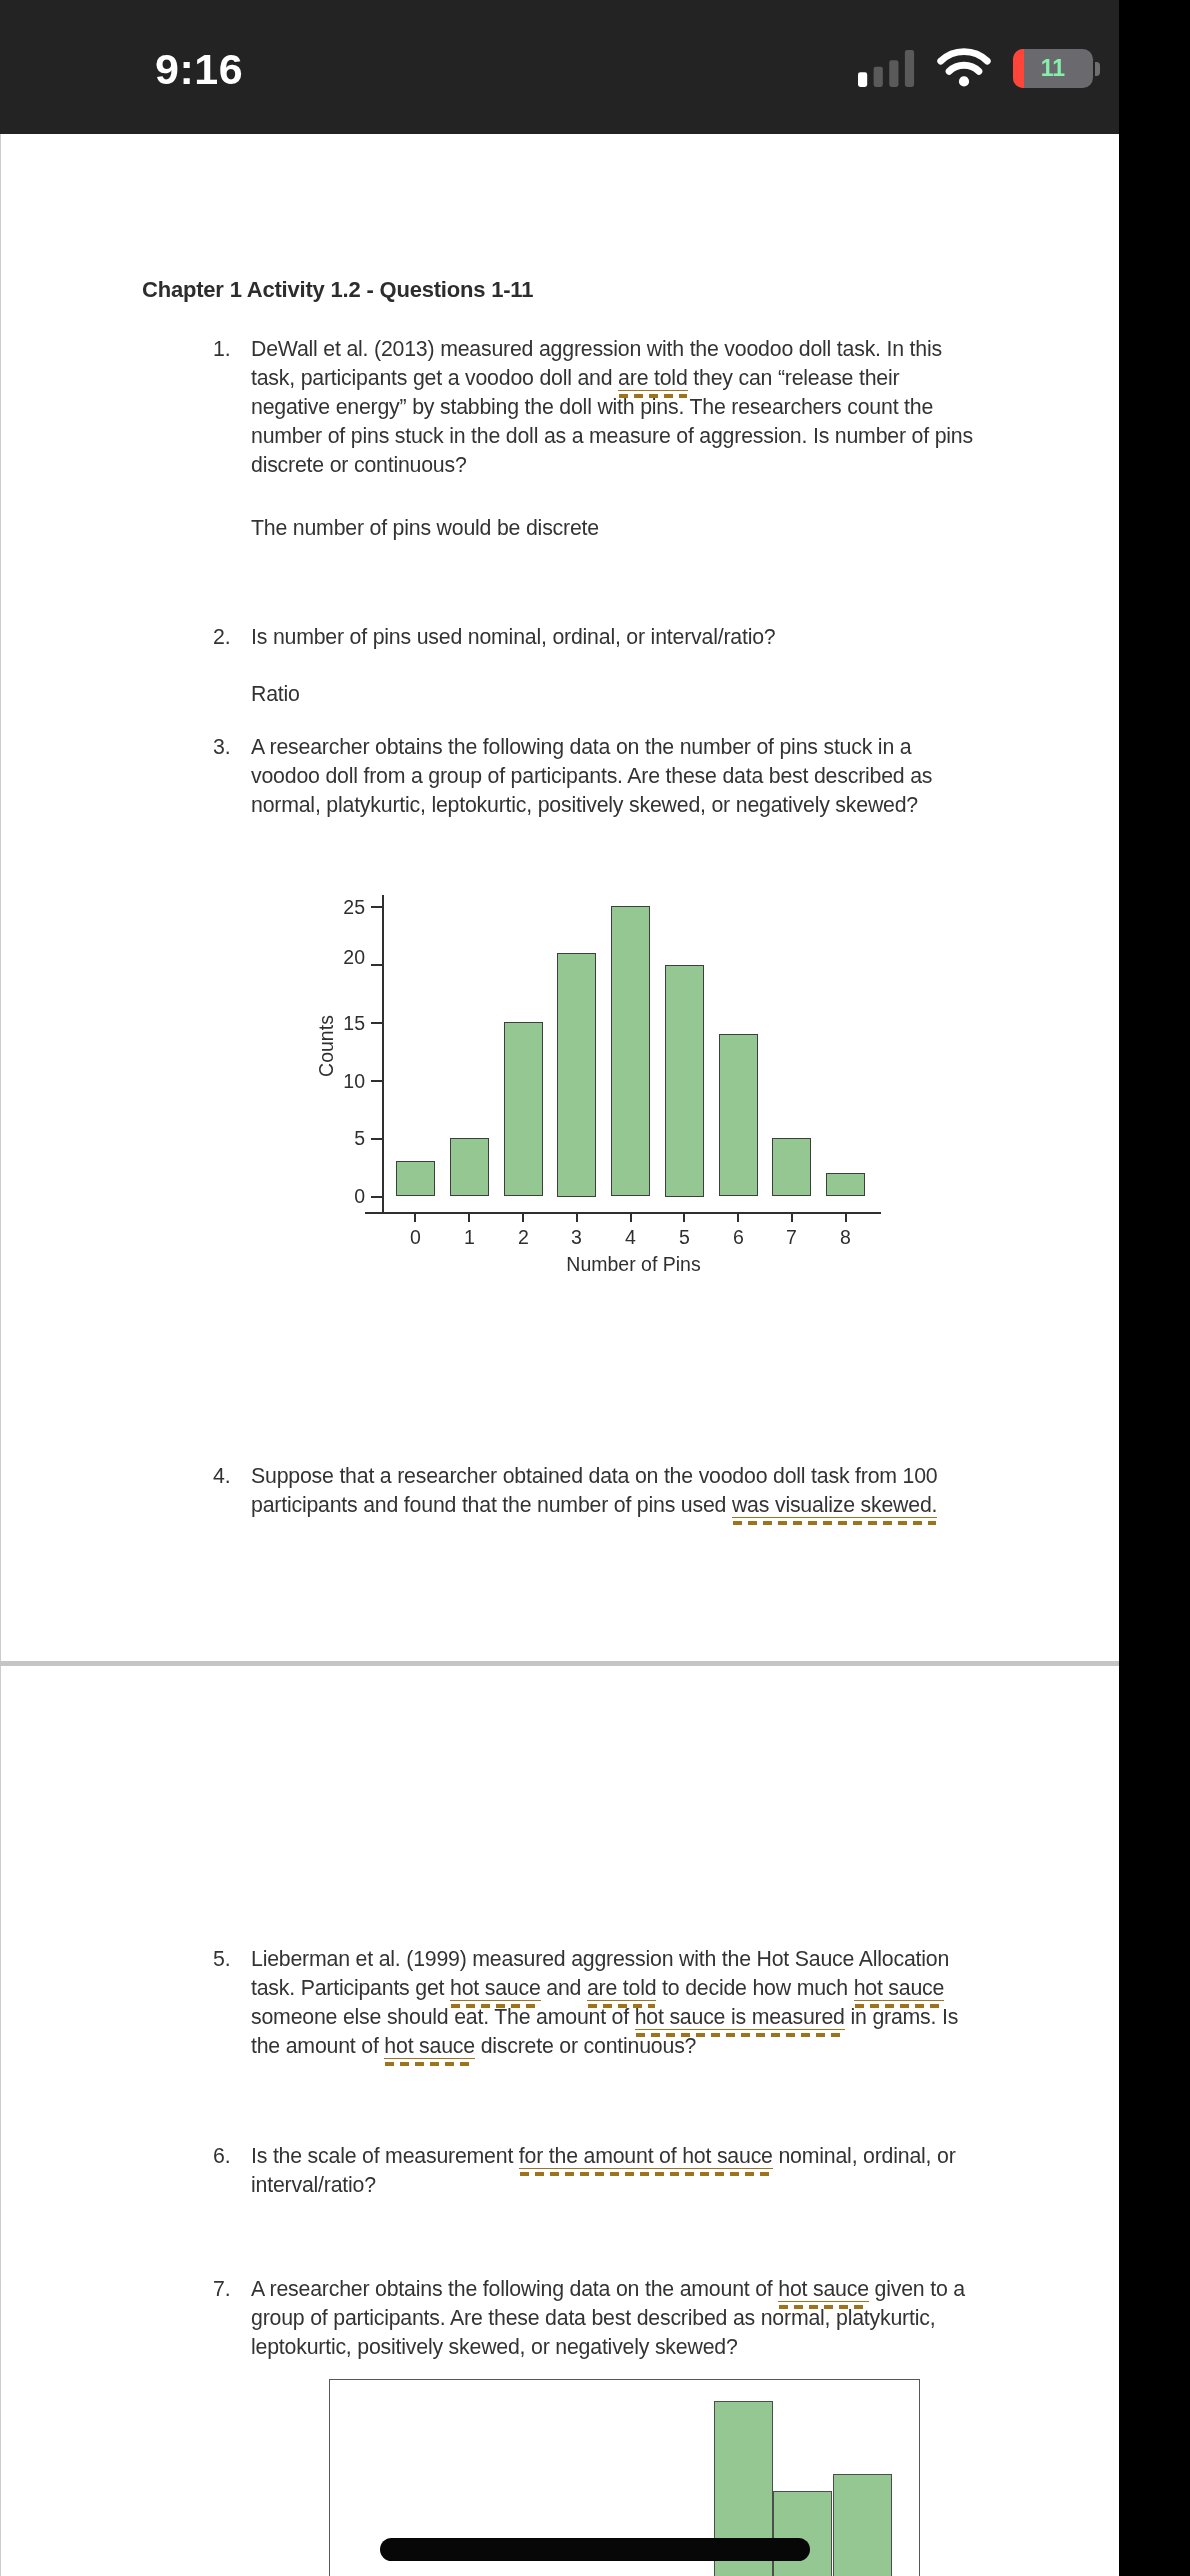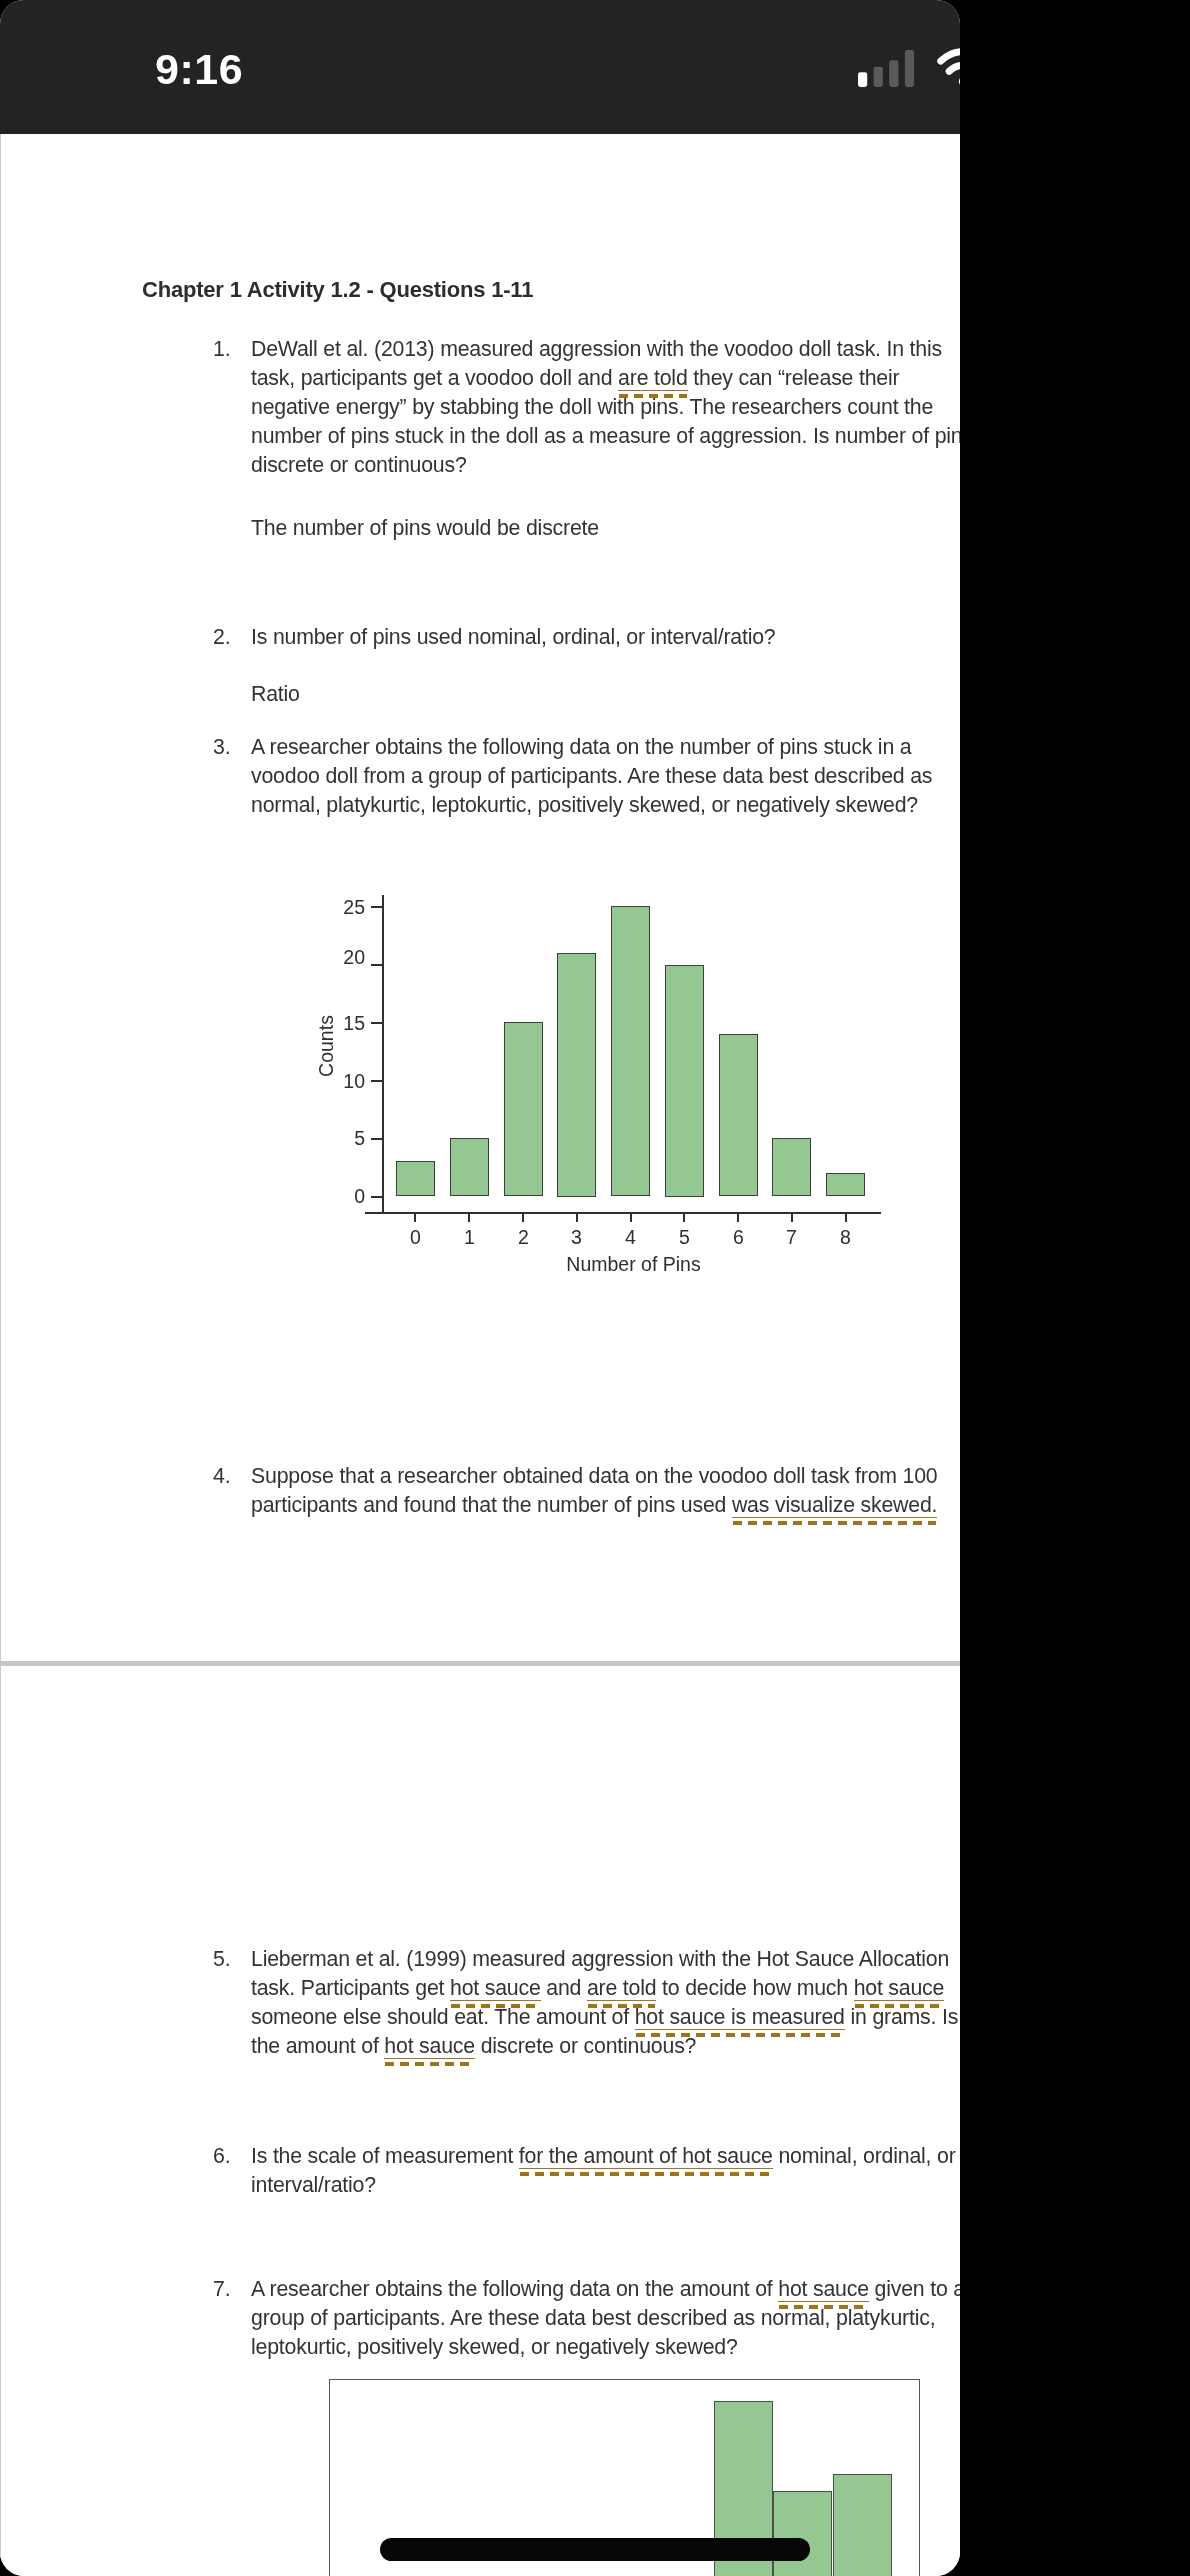--- a/index.html
+++ b/index.html
@@ -1,18 +1,18 @@
 <!DOCTYPE html>
 <html style="font-size:15px"><head>
 <meta charset="utf-8">
 <style>
   html,body{margin:0;padding:0;background:#000;}
   .screen{
-    position:relative;width:960px;height:2576px;overflow:hidden;
-    background:#ffffff;font-family:"Liberation Sans",sans-serif;border-radius:24px;
+    position:relative;width:1119px;height:2576px;overflow:hidden;
+    background:#ffffff;font-family:"Liberation Sans",sans-serif;
   }
   
   .status-bar{
     position:absolute;left:0;top:0;width:1191px;height:134px;
     background:#232323;z-index:5;
   }
   .status-time{
     position:absolute;left:155px;top:45px;
     color:#ffffff;font-size:43px;font-weight:700;letter-spacing:0.5px;
   }
@@ -20,21 +20,21 @@
   .wifi-icon{position:absolute;left:937px;top:48px;}
   .battery{position:absolute;left:1013px;top:49px;display:flex;align-items:center;}
   .bat-body{
     position:relative;width:80px;height:39px;border-radius:10.2px;
     background:#6a6a6e;overflow:hidden;
   }
   .bat-red{position:absolute;left:0;top:0;bottom:0;width:11px;}
   .bat-label{
     position:absolute;left:0;right:0;top:0;bottom:0;
     display:flex;align-items:center;justify-content:center;
-    color:#fef9c3;font-size:18px;font-weight:700;
+    color:#86efac;font-size:23px;font-weight:700;
   }
   .bat-nub{width:5.6px;height:14px;margin-left:1.9px;background:rgba(255,255,255,.35);
     border-radius:0 3.7px 3.7px 0;}
   
   .page{
     position:absolute;left:0;width:1191px;background:#fff;box-sizing:border-box;
     border-left:1.9px solid #cccccc;border-right:1.9px solid #cccccc;
   }
   .page-1{top:134px;height:1527px;border-top:none;}
   .page-gap{position:absolute;left:0;top:1661px;width:1191px;height:5.6px;background:#c5c5c5;}

